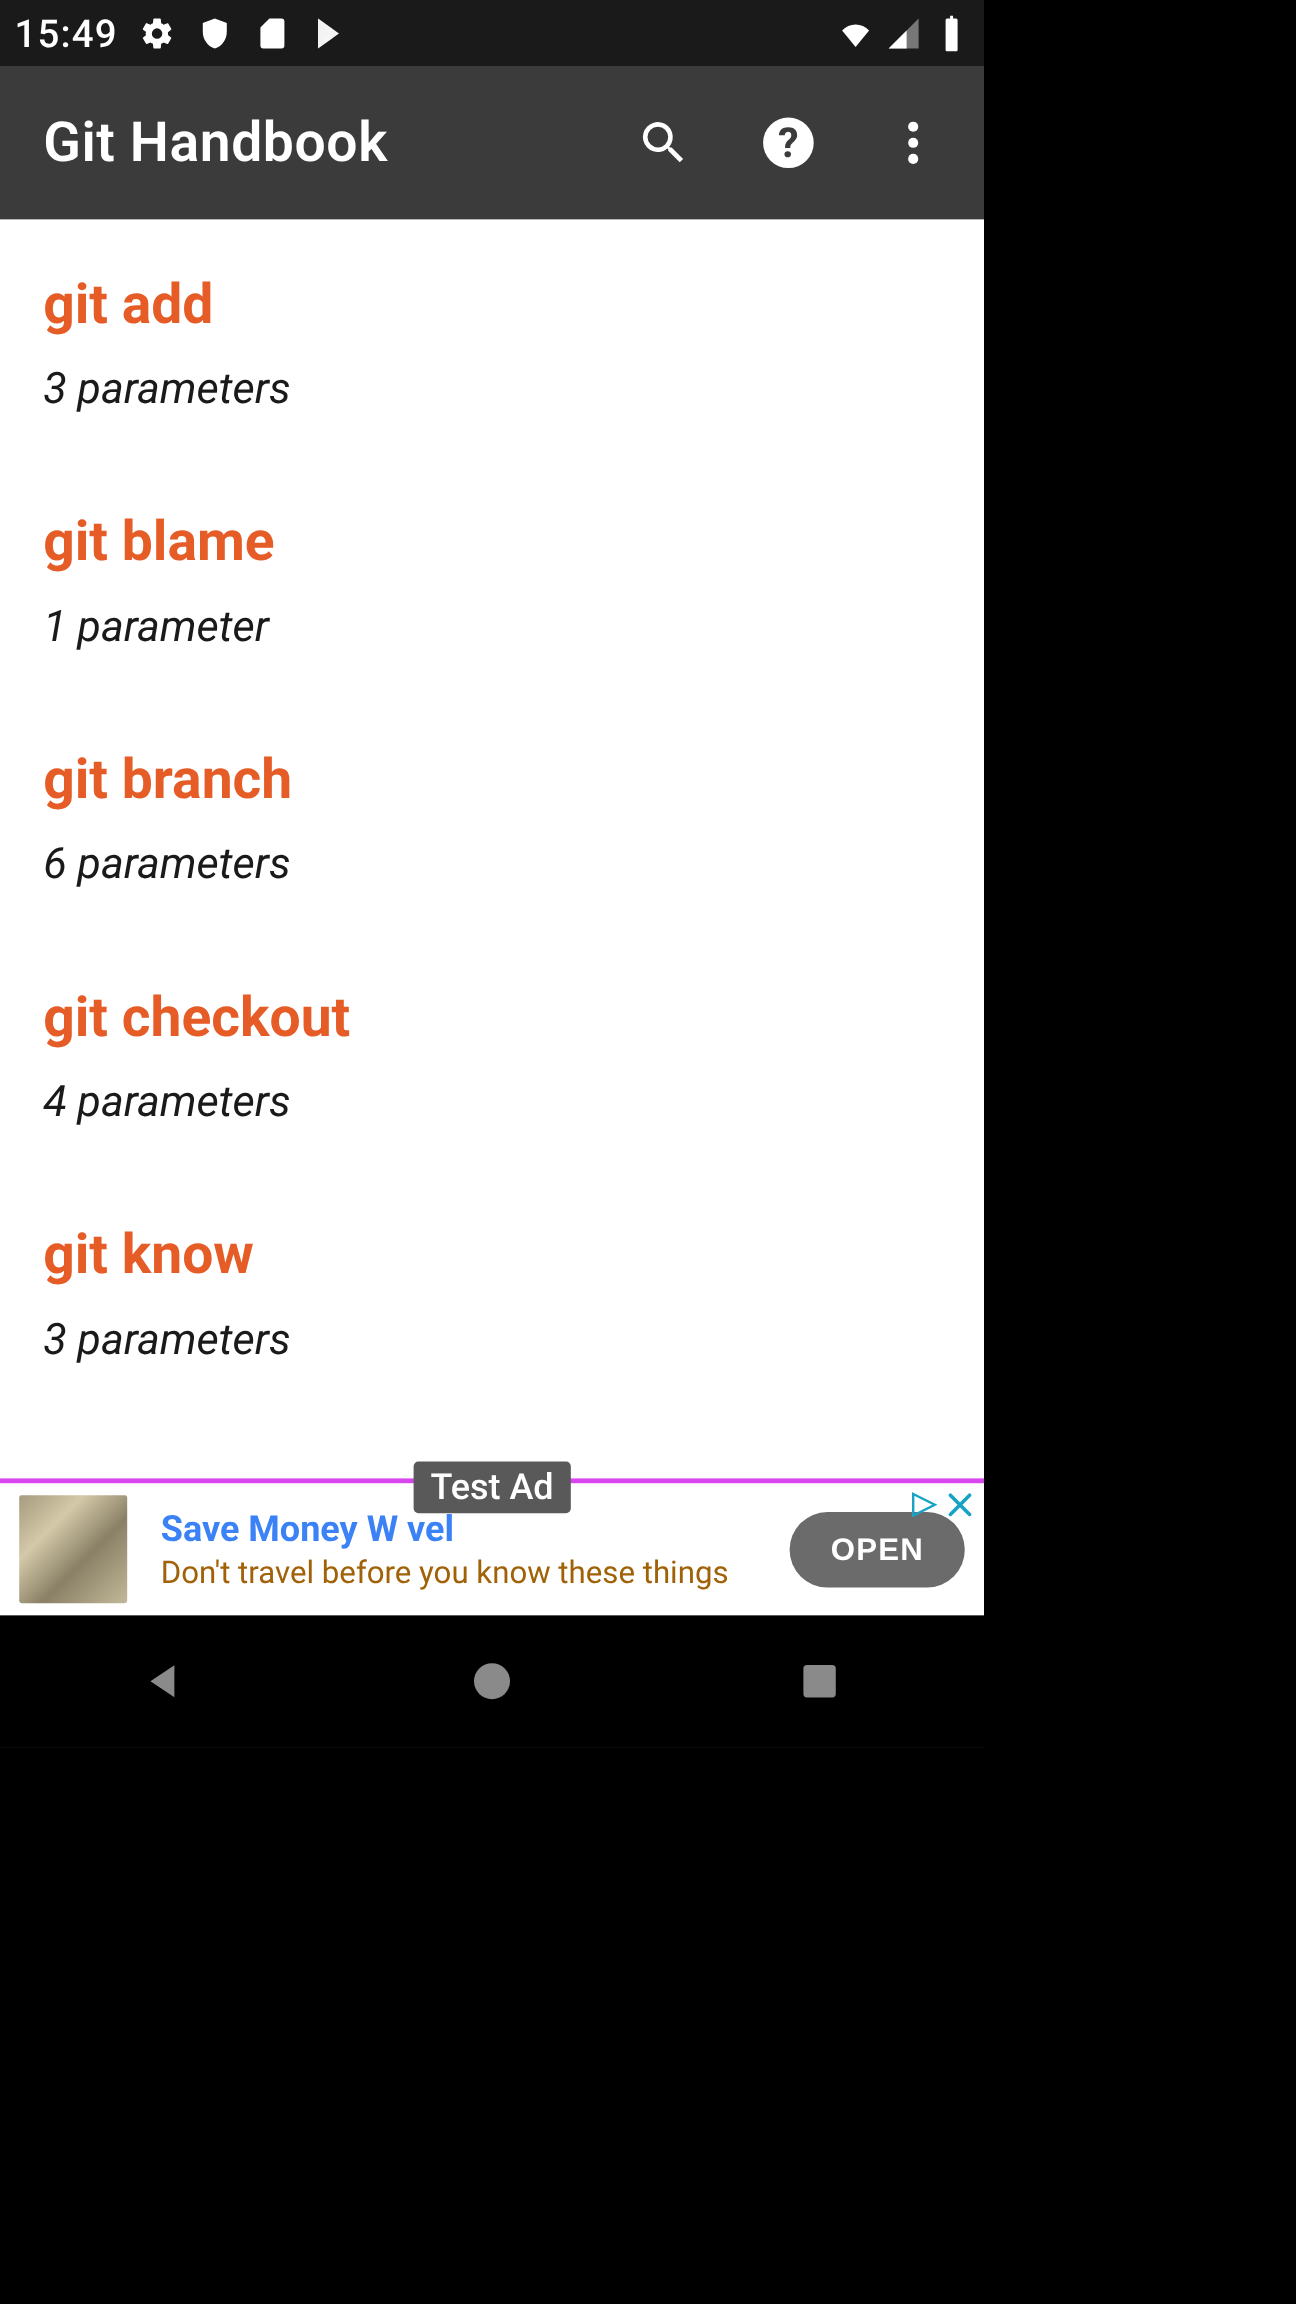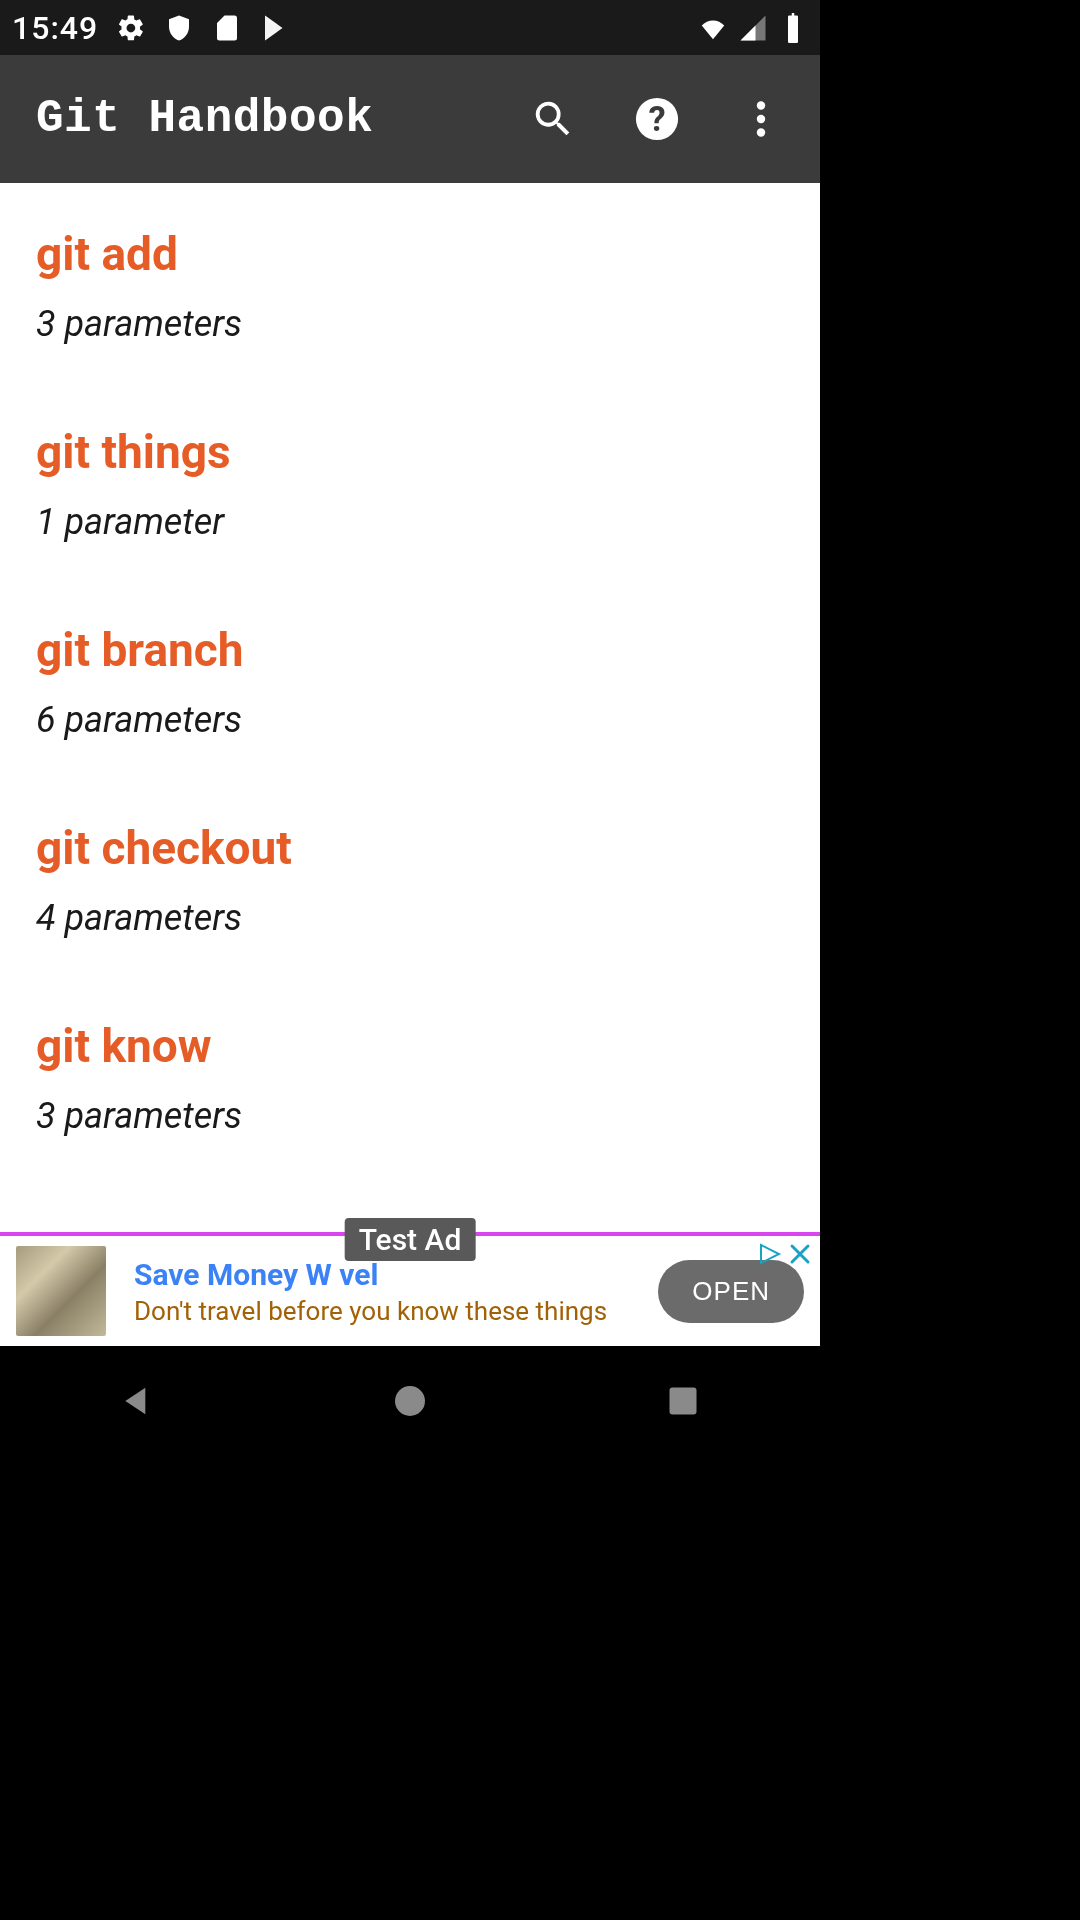--- a/index.html
+++ b/index.html
@@ -5,35 +5,35 @@
     * { margin: 0; padding: 0; box-sizing: border-box; }
     html, body { width: 820px; height: 1456px; font-family: Roboto, Arial, sans-serif; overflow: hidden; background: #000; }
     .screen { width: 820px; height: 1456px; display: flex; flex-direction: column; background: #fff; }
     .status-bar { height: 55px; background: #1a1a1a; display: flex; align-items: center; padding: 0 12px; color: #fff; }
     .status-left { display: flex; align-items: center; gap: 18px; }
     .status-time { font-size: 32px; font-weight: 500; letter-spacing: 1px; }
     .status-right { margin-left: auto; display: flex; align-items: center; gap: 10px; }
     .status-icon { width: 30px; height: 30px; display: inline-flex; align-items: center; justify-content: center; }
     .status-icon svg { width: 100%; height: 100%; fill: #fff; }
     .app-bar { height: 128px; background: #3b3b3b; display: flex; align-items: center; padding: 0 36px 0 36px; color: #fff; }
-    .app-title { font-size: 46px; font-weight: 600; letter-spacing: 0.5px; font-family: Liberation Mono, monospace; }
+    .app-title { font-size: 46px; font-weight: 600; letter-spacing: 0.5px; }
     .app-bar-actions { margin-left: auto; display: flex; align-items: center; gap: 58px; }
     .app-bar-icon { width: 46px; height: 46px; display: inline-flex; align-items: center; justify-content: center; cursor: pointer; }
     .app-bar-icon svg { width: 100%; height: 100%; fill: #fff; }
     .content { flex: 1; background: #fff; overflow: hidden; }
     .list { padding: 20px 0 0 0; }
     .list-item { padding: 24px 36px 56px 36px; cursor: pointer; }
     .cmd-title { color: #e65c27; font-size: 46px; font-weight: 700; margin-bottom: 22px; }
     .cmd-sub { color: #1a1a1a; font-size: 36px; font-style: italic; }
     .ad-banner { position: relative; height: 114px; background: #fff; border-top: 4px solid #d946ef; display: flex; align-items: center; padding: 0 16px; }
     .ad-image { width: 90px; height: 90px; background: linear-gradient(135deg, #a59b7e 0%, #d4c9a8 30%, #8a8066 60%, #c2b999 100%); border-radius: 2px; flex-shrink: 0; }
     .ad-text { margin-left: 28px; flex: 1; }
     .ad-title { font-size: 30px; font-weight: 700; color: #3b82f6; }
     .ad-sub { font-size: 26px; color: #a16207; margin-top: 4px; }
-    .ad-open { background: #6b6b6b; color: #fff; font-size: 26px; font-weight: 400; letter-spacing: 1px; padding: 16px 34px; border-radius: 40px; border: none; cursor: pointer; flex-shrink: 0; margin-left: 12px; }
+    .ad-open { background: #6b6b6b; color: #fff; font-size: 26px; font-weight: 700; letter-spacing: 1px; padding: 16px 34px; border-radius: 40px; border: none; cursor: pointer; flex-shrink: 0; margin-left: 12px; }
     .ad-label { position: absolute; top: -18px; left: 50%; transform: translateX(-50%); background: #595959; color: #fff; font-size: 30px; font-weight: 500; padding: 4px 14px; border-radius: 4px; white-space: nowrap; }
     .ad-corner { position: absolute; top: 6px; right: 8px; display: flex; gap: 6px; }
     .ad-corner-icon { width: 24px; height: 24px; }
     .ad-corner-icon svg { width: 100%; height: 100%; }
     .nav-bar { height: 110px; background: #000; display: flex; align-items: center; justify-content: space-around; }
     .nav-btn { width: 60px; height: 60px; display: flex; align-items: center; justify-content: center; cursor: pointer; }
     .nav-btn svg { fill: #8a8a8a; }
   </style>
 </head>
 <body>
@@ -109,21 +109,21 @@
     </div>
   </div>
 
   <div class="content">
     <div class="list" id="command-list">
         <div class="list-item">
           <div class="cmd-title">git add</div>
           <div class="cmd-sub">3 parameters</div>
         </div>
         <div class="list-item">
-          <div class="cmd-title">git things</div>
+          <div class="cmd-title">git blame</div>
           <div class="cmd-sub">1 parameter</div>
         </div>
         <div class="list-item">
           <div class="cmd-title">git branch</div>
           <div class="cmd-sub">6 parameters</div>
         </div>
         <div class="list-item">
           <div class="cmd-title">git checkout</div>
           <div class="cmd-sub">4 parameters</div>
         </div>

